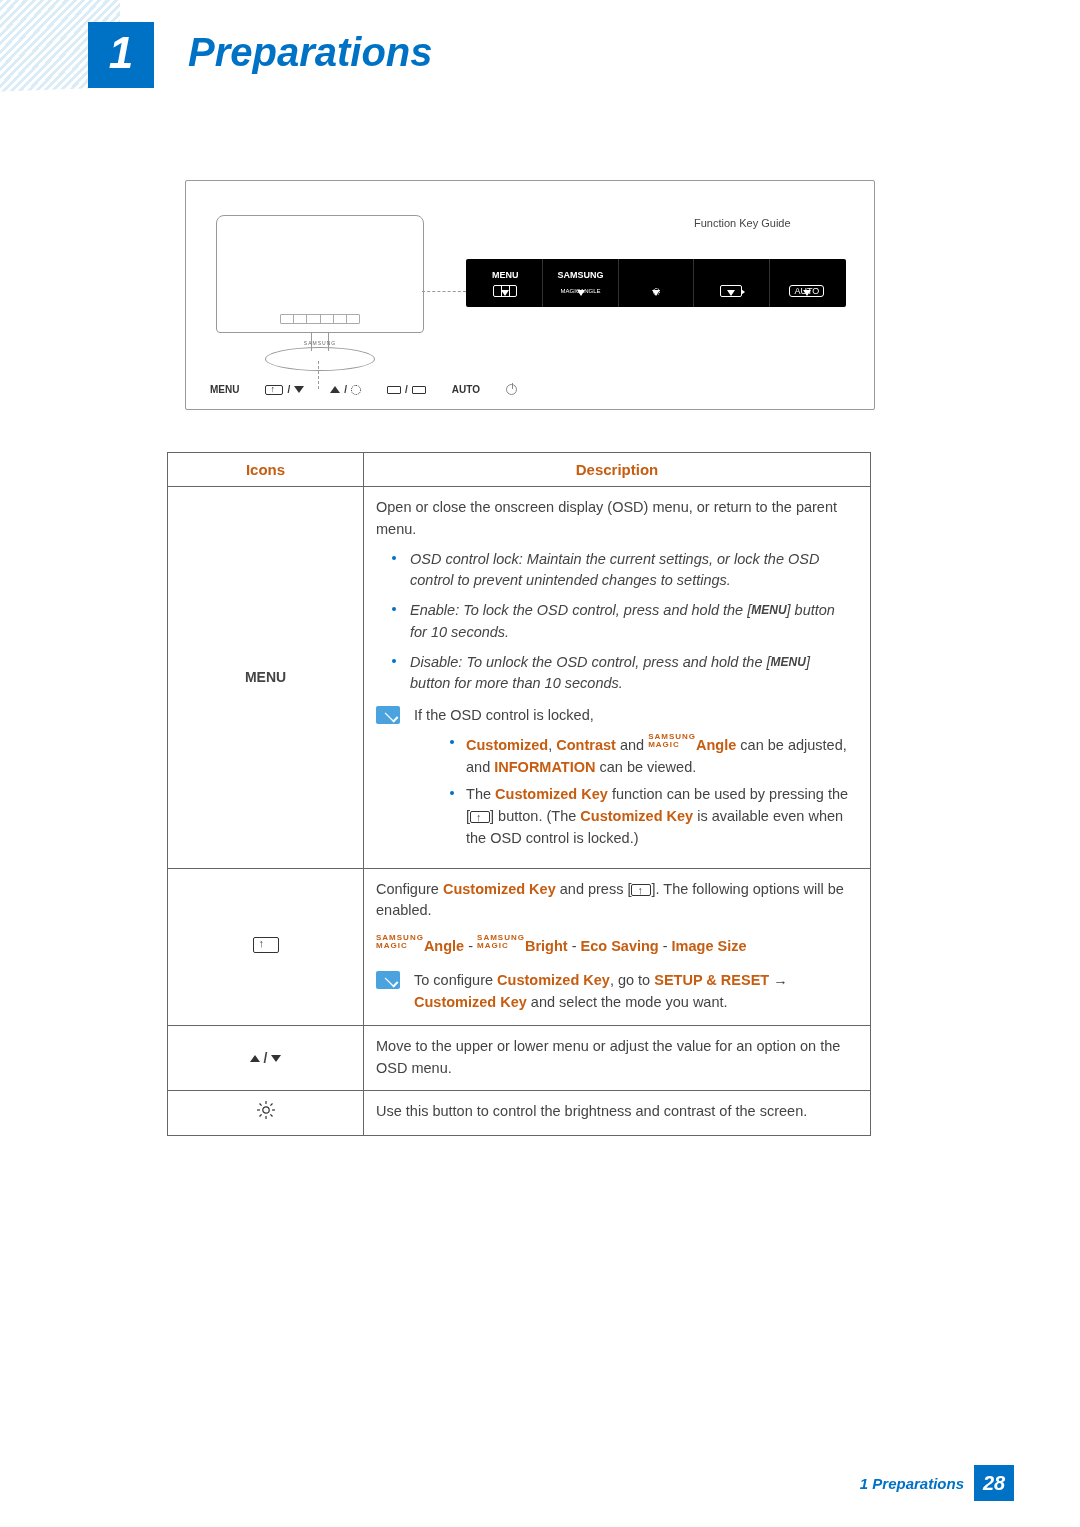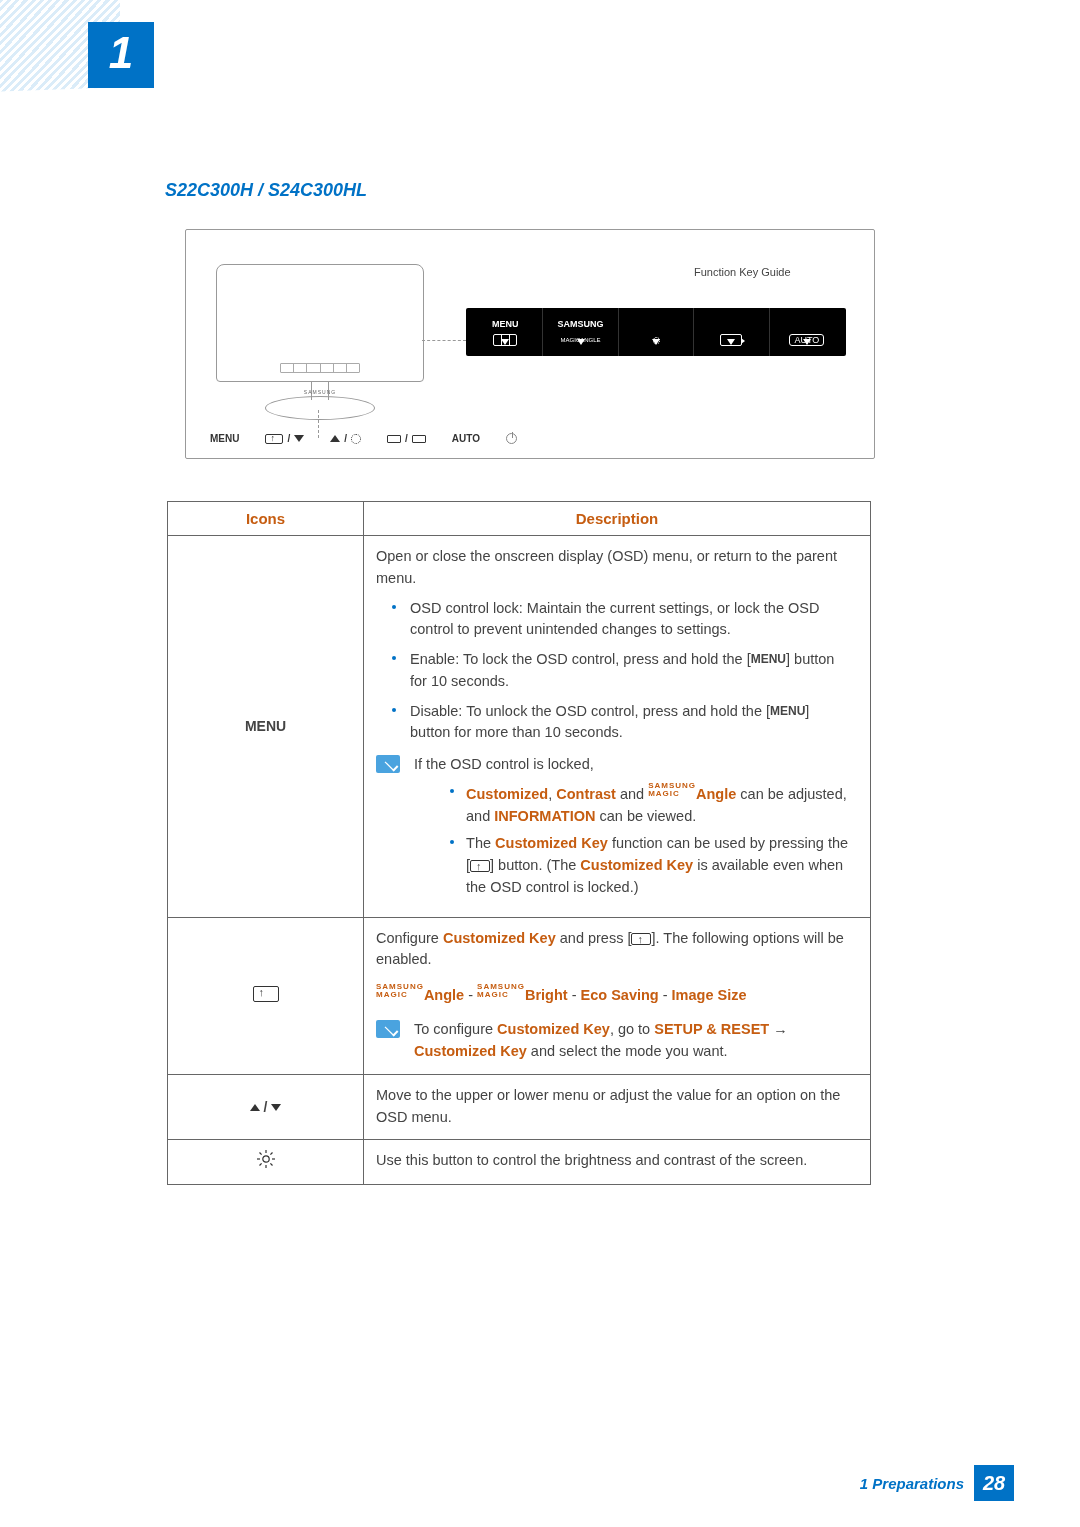--- a/index.html
+++ b/index.html
@@ -164,21 +164,21 @@
     font-size:14.5px;
     line-height:1.5;
   }
   table.icons td.icon-cell {
     vertical-align:middle;
     text-align:center;
     width:196px;
     font-weight:bold;
     font-size:14px;
   }
-  ul.blue{list-style:none;padding:0;margin:8px 8px 8px 12px;}
+  ul.blue{list-style:none;padding:0;margin:8px 8px 8px 12px;font-style:italic;}
   ul.blue>li{position:relative;padding-left:22px;margin:8px 0;}
   ul.blue>li::before{content:"";position:absolute;left:4px;top:7px;width:4px;height:4px;background:var(--brand-blue);border-radius:50%;}
   ul.sub{list-style:none;padding:0;margin:6px 0 2px 32px;}
   ul.sub>li{position:relative;padding-left:20px;margin:6px 0;}
   ul.sub>li::before{content:"";position:absolute;left:4px;top:7px;width:4px;height:4px;background:var(--brand-blue);border-radius:50%;}
   .tag-menu{display:inline-block;border-bottom:0;font-weight:bold;font-size:12px;vertical-align:1px;}
   .tag-key{display:inline-block;width:20px;height:12px;border:1.6px solid #333;border-radius:2px;vertical-align:-2px;position:relative;}
   .tag-key::after{content:"↑";position:absolute;left:5px;top:-3px;font-size:11px;font-weight:bold;}
   .orange{color:var(--brand-orange);font-weight:bold;}
   .samsung-magic{display:inline-block;font-size:8px;line-height:8px;font-weight:bold;color:var(--brand-orange);vertical-align:3px;text-align:left;}
@@ -201,24 +201,24 @@
 </style>
 </head>
 <body>
 
 <div class="page">
   <div class="hdr">
     <div class="hdr-diag"></div>
     <div class="hdr-num-box">
       <span>1</span>
     </div>
+    <div class="hdr-title">Preparations</div>
   </div>
 
   <div class="content">
-    <div class="subhead">S22C300H / S24C300HL</div>
 
     <div class="diagram-box">
       <div class="monitor">
         <div class="mon-screen">
           <div class="mon-strip">
               <span></span>
               <span></span>
               <span></span>
               <span></span>
               <span></span>

